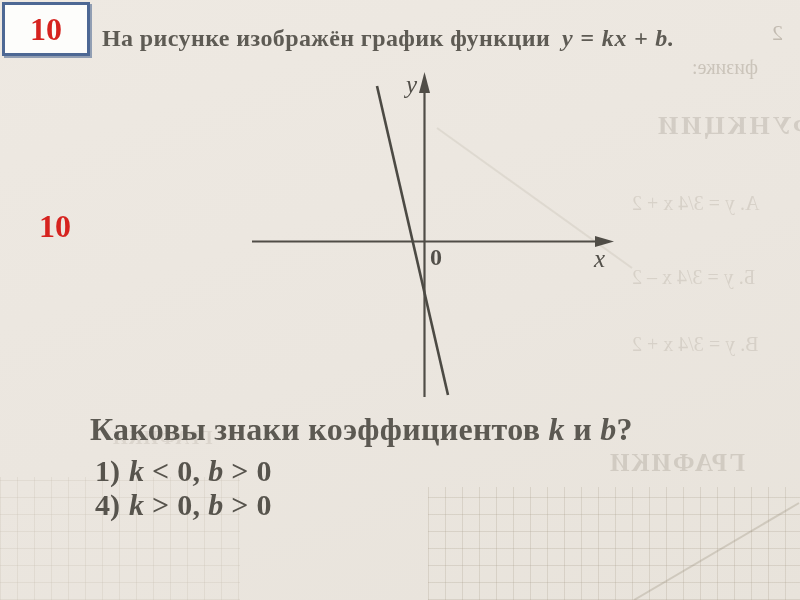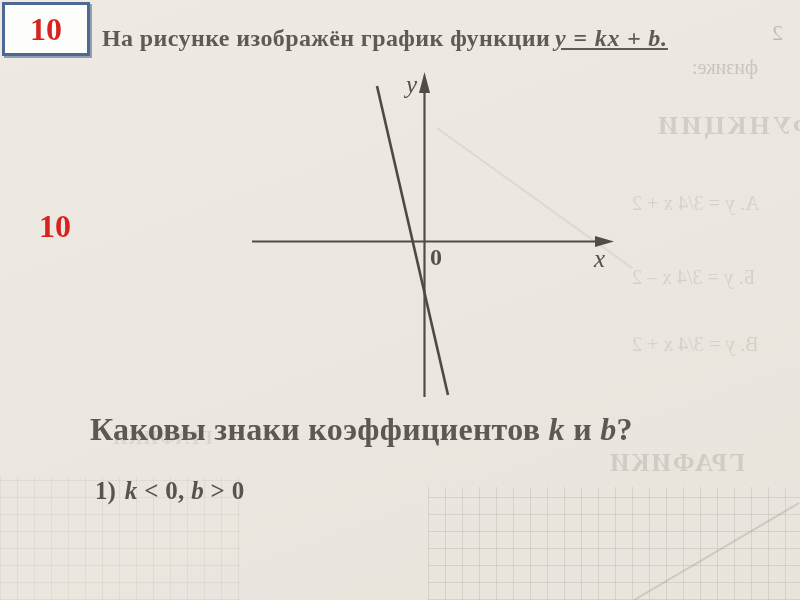--- a/index.html
+++ b/index.html
@@ -28,37 +28,37 @@
     position:absolute;left:39px;top:210px;
     font-family:"Liberation Serif",serif;
     font-weight:700;font-size:32px;color:#d6231f;line-height:1;
   }
   
   #title{
     position:absolute;left:102px;top:23px;width:690px;
     font-size:24px;font-weight:600;letter-spacing:.4px;line-height:1.25;
     color:#5e5b54;white-space:nowrap;
   }
-  #title .formula{font-style:italic;margin-left:5px;letter-spacing:.8px;text-decoration:underline;}
+  #title .formula{font-style:italic;margin-left:12px;letter-spacing:.8px;}
   
   #graph-svg{position:absolute;left:0;top:0;}
   .axis{stroke:#504d47;stroke-width:2.2;fill:none;}
   .fline{stroke:#4c4a44;stroke-width:2.6;fill:none;}
   .arrow{fill:#504d47;}
   .axis-label{font-family:"Liberation Serif",serif;font-style:italic;font-size:25px;fill:#53504a;}
   .origin-label{font-family:"Liberation Serif",serif;font-size:24px;font-weight:600;fill:#53504a;}
   .ghost-line{stroke:#948a76;fill:none;}
   
   #question{
     position:absolute;left:90px;top:411px;
     font-size:32px;font-weight:600;letter-spacing:.3px;white-space:nowrap;
     color:#5c5952;
   }
   .mvar{font-style:italic;}
-  #options{position:absolute;left:95px;top:474px;font-size:25px;color:#57544d;}
+  #options{position:absolute;left:95px;top:454px;font-size:30px;color:#57544d;}
   .opt{height:34px;line-height:34px;white-space:nowrap;}
   .opt .opt-num{font-weight:700;margin-right:9px;}
   .opt .expr{font-weight:600;letter-spacing:.3px;}
   
   .ghost{
     position:absolute;transform:scaleX(-1);
     color:rgba(125,116,101,.30);
     font-family:"Liberation Serif",serif;white-space:nowrap;line-height:1;
     pointer-events:none;
   }
@@ -126,15 +126,18 @@
   </svg>
 
   <div id="question">
     <span>Каковы знаки коэффициентов </span><span class="mvar">k</span><span> и </span><span class="mvar">b</span><span>?</span>
   </div>
 
   <div id="options">
     <div class="opt">
       <span class="opt-num">1)</span><span class="expr"><span class="mvar">k</span><span> &lt; 0, </span><span class="mvar">b</span><span> &gt; 0</span></span>
     </div>
+    <div class="opt">
+      <span class="opt-num">4)</span><span class="expr"><span class="mvar">k</span><span> &gt; 0, </span><span class="mvar">b</span><span> &gt; 0</span></span>
+    </div>
   </div>
 
 </div>
 
 </body></html>

